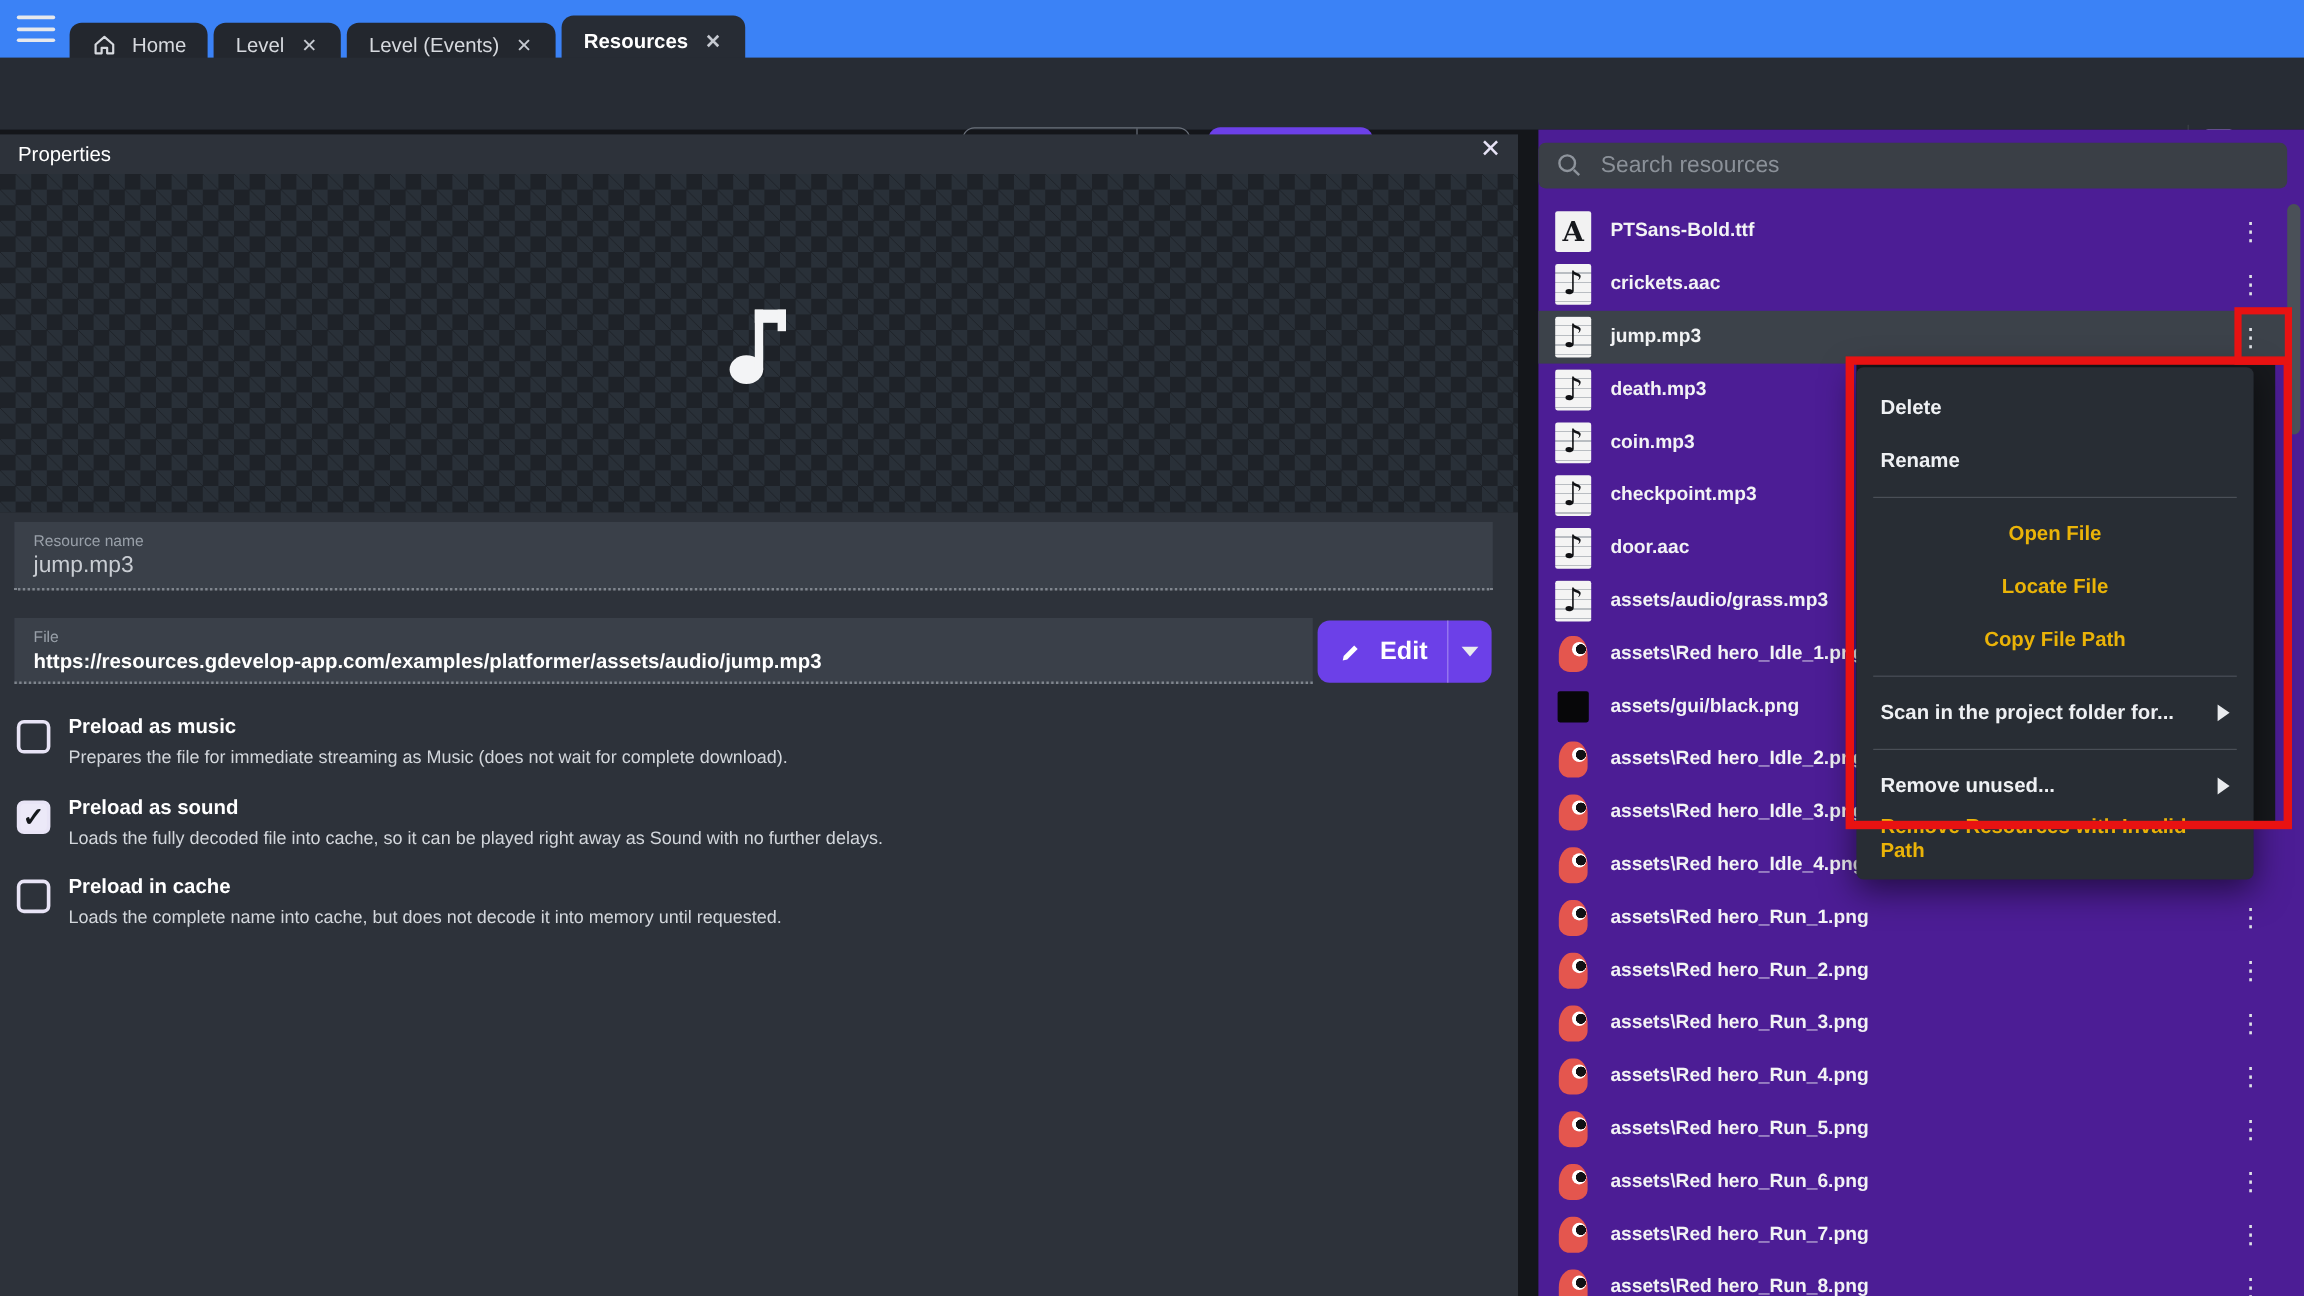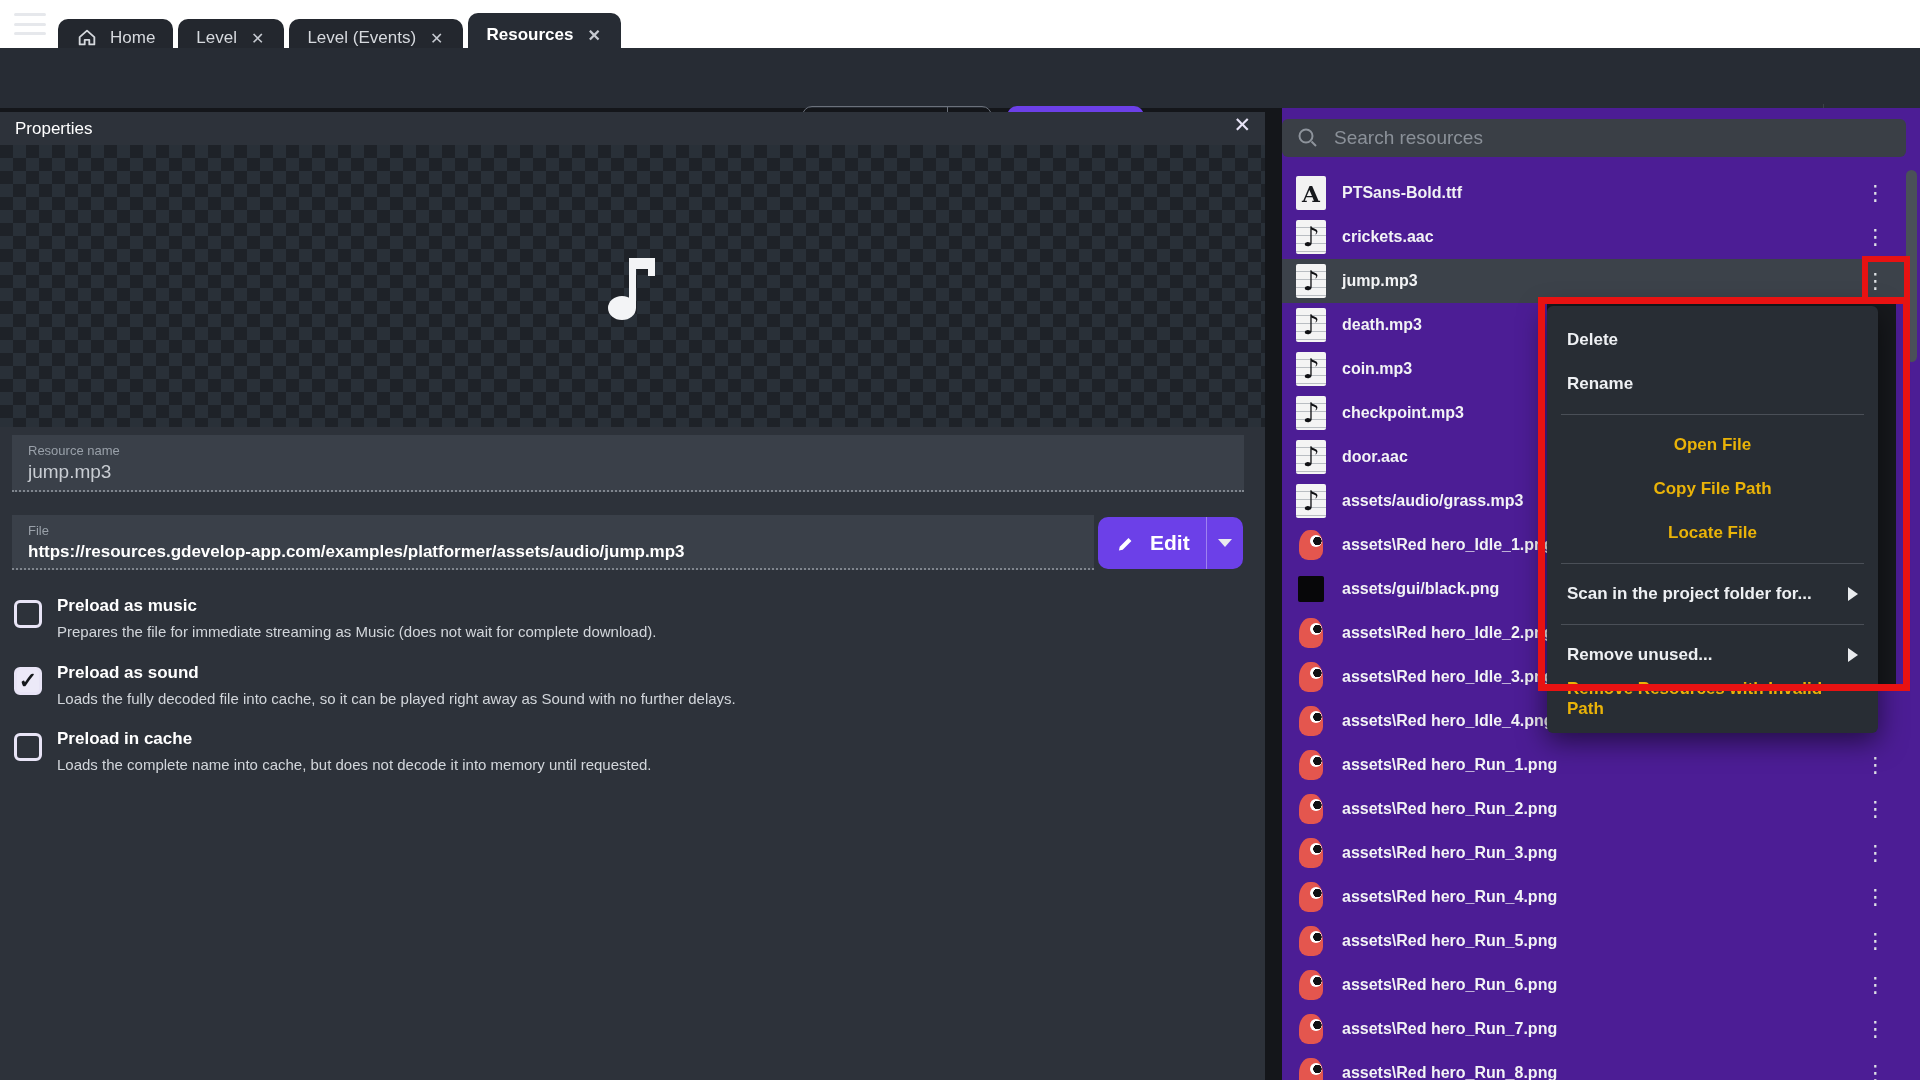--- a/index.html
+++ b/index.html
@@ -1,21 +1,21 @@
 <!DOCTYPE html>
 <html><head>
 <meta charset="utf-8">
 <style>
   * { margin:0; padding:0; box-sizing:border-box; }
   html,body { background:#14161a; }
   body { font-family:"Liberation Sans", sans-serif; }
   .screen { position:relative; width:1920px; height:1080px; overflow:hidden; background:#14161a; }
 
   
-  .tabbar { position:absolute; left:0; top:0; width:1920px; height:57px; background:#ffffff; display:flex; align-items:flex-end; }
+  .tabbar { position:absolute; left:0; top:0; width:1920px; height:57px; background:#3b82f6; display:flex; align-items:flex-end; }
   .hamburger { position:absolute; left:14px; top:13px; width:32px; height:22px; display:flex; flex-direction:column; justify-content:space-between; cursor:pointer; }
   .hamburger span { display:block; height:3px; border-radius:2px; background:#e6e8ec; }
   .tabs { display:flex; margin-left:58px; align-items:flex-end; }
   .tab { display:flex; align-items:center; gap:12px; padding:0 18px; height:38px; background:#23272e; border-radius:10px 10px 0 0; margin-right:5px; color:#d6d9de; font-size:17px; white-space:nowrap; cursor:pointer; }
   .tab.active { height:44px; background:#272c34; color:#ffffff; font-weight:700; }
   .tab .close-x { font-size:16px; color:#c6cad1; padding:0 2px; cursor:pointer; }
   .home-icon svg { display:block; }
 
   
   .toolbar { position:absolute; left:0; top:48px; width:1920px; height:60px; background:#272c34; }
@@ -397,26 +397,26 @@
         
         
       </div>
 
       <div class="menu-item" data-state="disabled" data-submenu="false">
         <span class="menu-label">Open File</span>
 
       </div>
 
       <div class="menu-item" data-state="disabled" data-submenu="false">
+        <span class="menu-label">Locate File</span>
+
+      </div>
+
+      <div class="menu-item" data-state="disabled" data-submenu="false">
         <span class="menu-label">Copy File Path</span>
-
-      </div>
-
-      <div class="menu-item" data-state="disabled" data-submenu="false">
-        <span class="menu-label">Locate File</span>
 
       </div>
 
       <div class="menu-item" data-type="divider">
         
         
       </div>
 
       <div class="menu-item" data-state="enabled" data-submenu="true">
         <span class="menu-label">Scan in the project folder for...</span>

